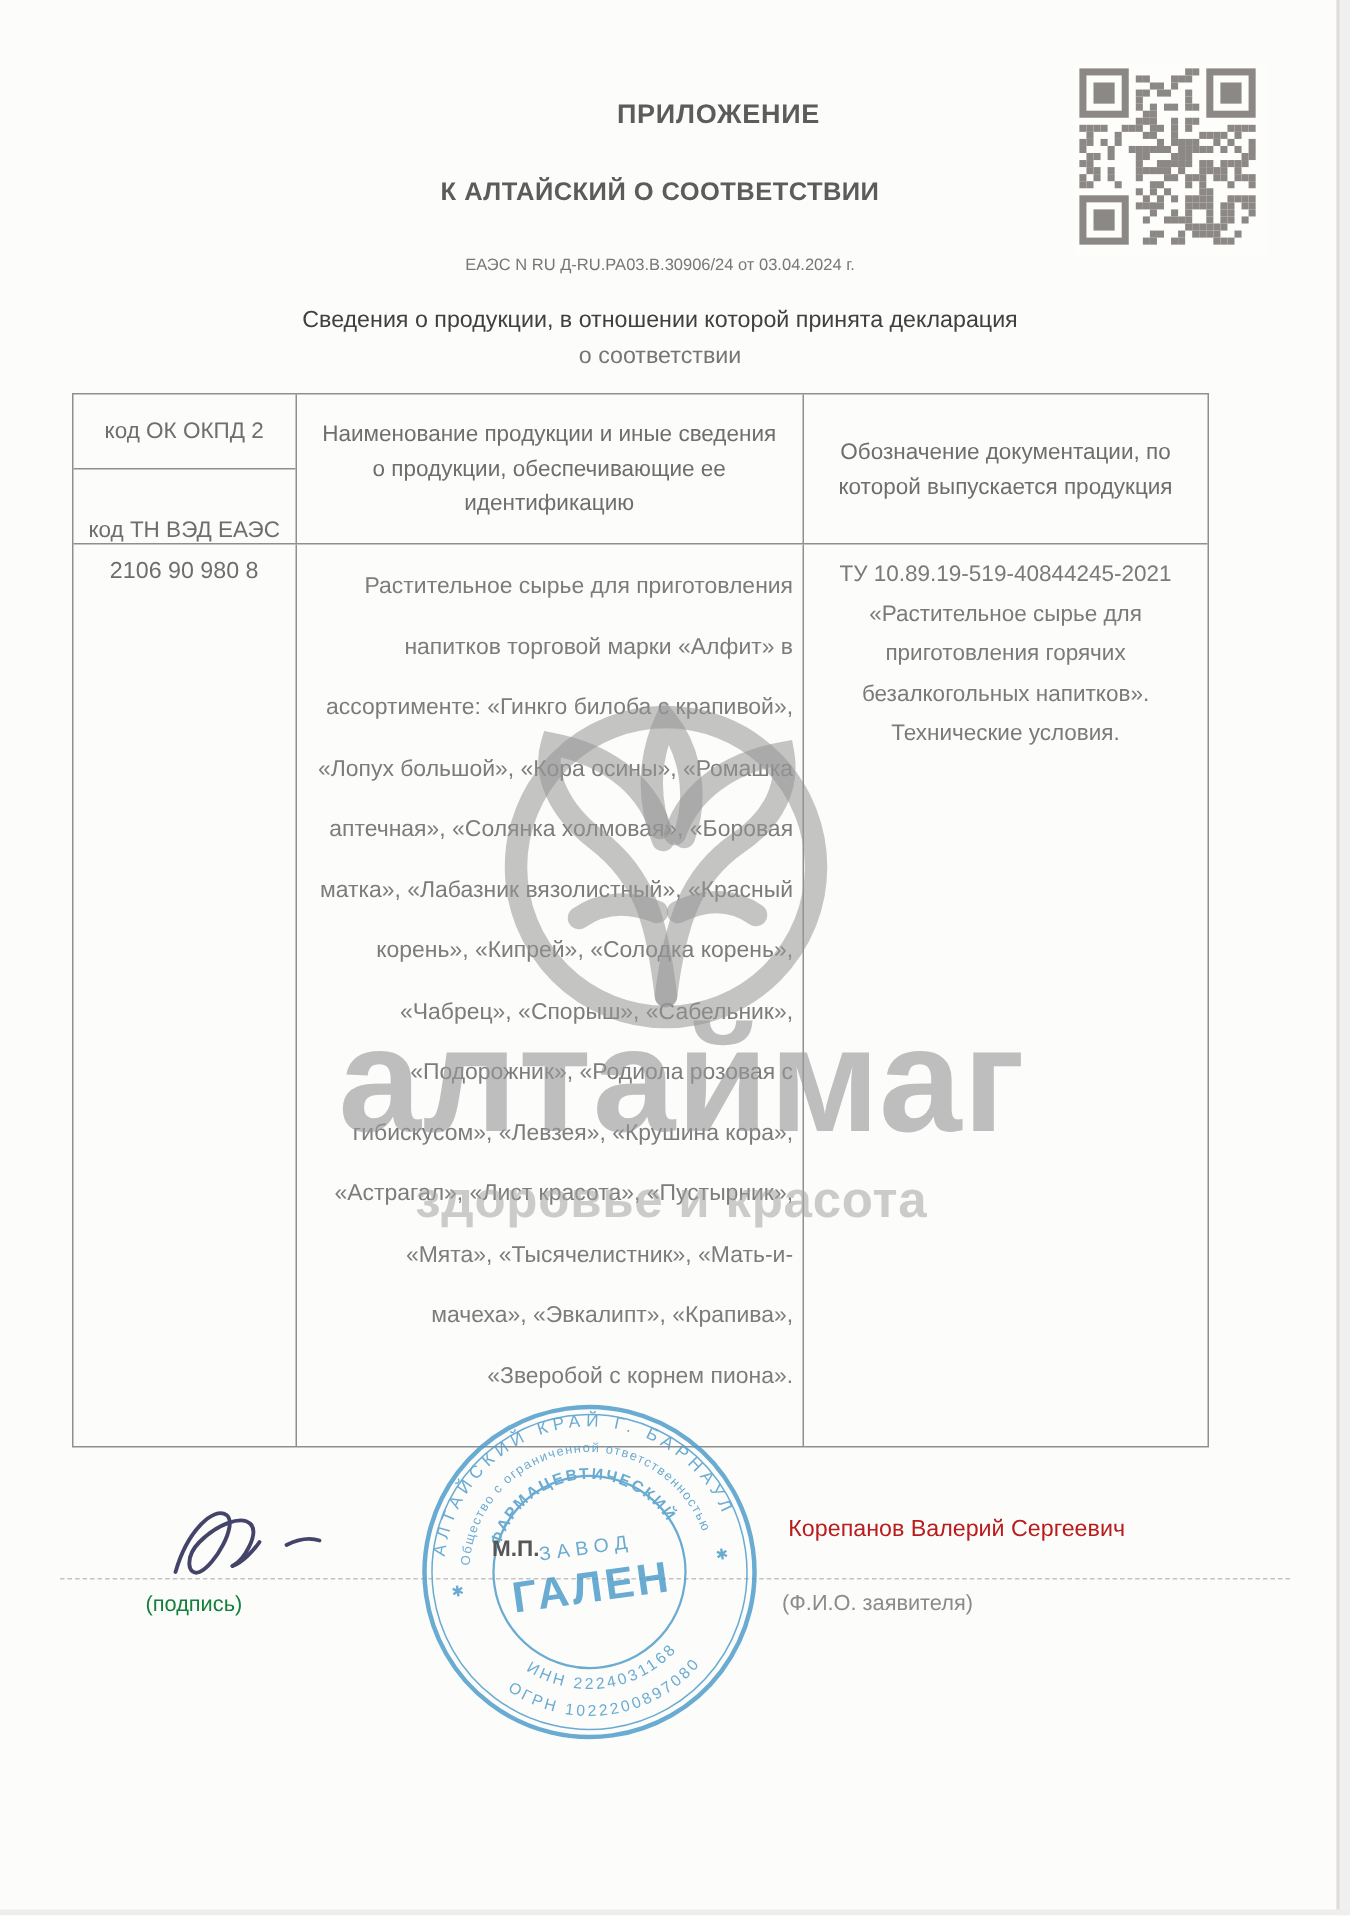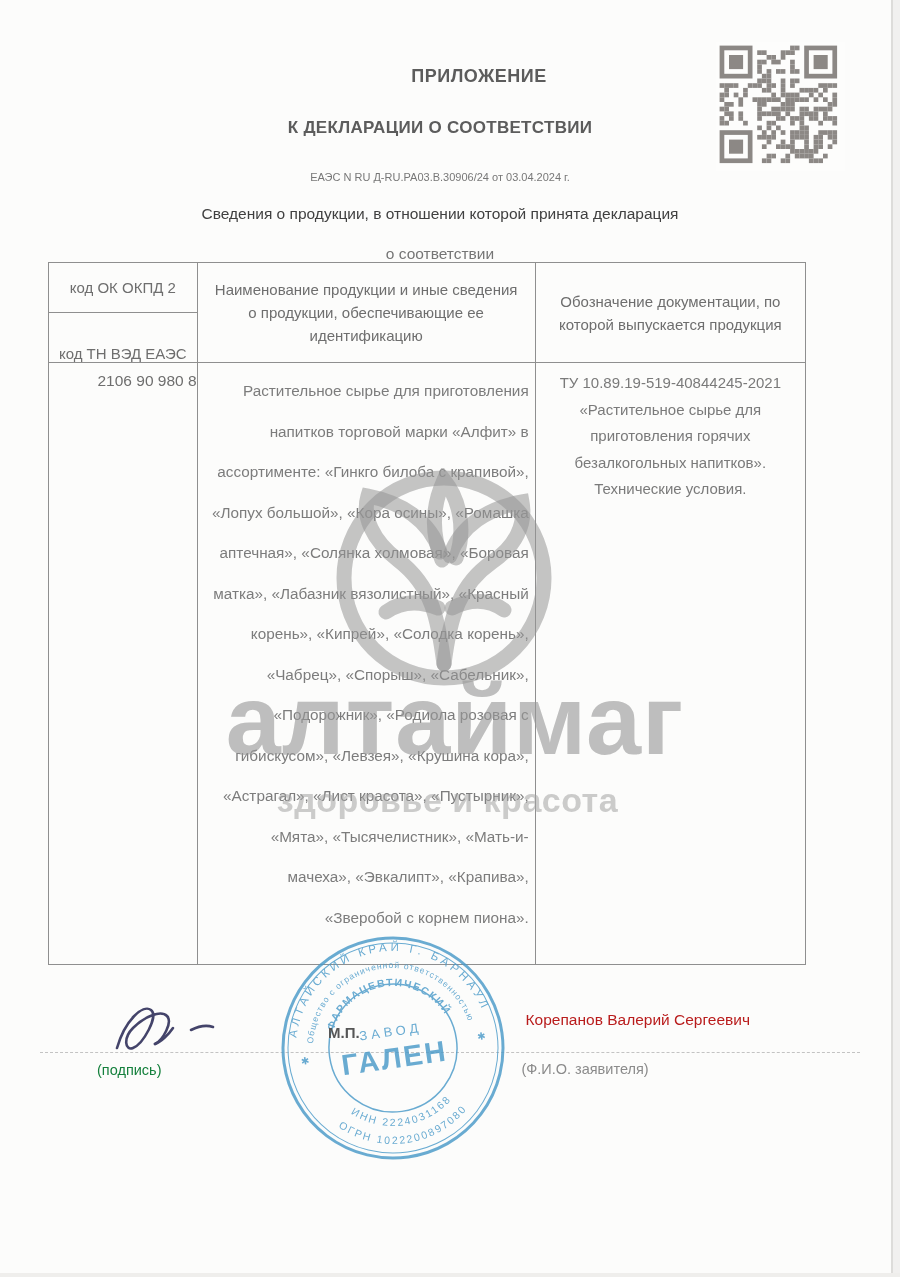--- a/index.html
+++ b/index.html
@@ -13,41 +13,41 @@
   .edge-right{position:absolute;top:0;right:0;width:7px;height:100%;
     background:#f1f0ef;border-left:2px solid #dddcda;}
   .edge-bottom{position:absolute;left:0;bottom:0;width:100%;height:4px;background:#efeeec;}
 
   
   .hdr{position:absolute;left:0;width:880px;text-align:center;}
   .t1{top:66px;font-size:18px;font-weight:bold;color:#5c5c5c;letter-spacing:.5px;margin-left:39px;}
   .t2{top:118px;font-size:17px;font-weight:bold;color:#5c5c5c;letter-spacing:.3px;}
   .decl{top:171px;font-size:11px;color:#777;}
   .sub1{top:205px;font-size:15.5px;color:#404040;}
-  .sub2{top:229px;font-size:15.5px;color:#757575;margin-top:16px;}
+  .sub2{top:229px;font-size:15.5px;color:#757575;}
 
   
   .qr{position:absolute;left:716px;top:42px;width:129px;height:129px;background:#fdfdfc;}
 
   
   .tbl{position:absolute;left:48px;top:262px;width:758px;height:703px;
     border:1px solid #8f8f8f;box-sizing:border-box;display:flex;flex-direction:column;}
   .trow{display:flex;box-sizing:border-box;}
   .thead{height:100px;border-bottom:1px solid #8f8f8f;}
   .tbody{flex:1;}
   .c1{width:149px;border-right:1px solid #8f8f8f;box-sizing:border-box;}
   .c2{width:339px;border-right:1px solid #8f8f8f;box-sizing:border-box;}
   .c3{width:270px;box-sizing:border-box;}
   .hc1{display:flex;flex-direction:column;gap:32px;}
   .hc1 .top{height:57px;border-bottom:1px solid #8f8f8f;display:flex;align-items:center;justify-content:center;
     font-size:15px;color:#6e6e6e;}
   .hc1 .bot{flex:1;display:flex;align-items:center;justify-content:center;font-size:15px;color:#6e6e6e;}
   .hc2,.hc3{display:flex;align-items:center;justify-content:center;text-align:center;
     font-size:15px;line-height:23px;color:#6e6e6e;padding:4px 14px;}
-  .code-cell{padding-top:9px;text-align:right;font-size:15.5px;color:#6e6e6e;}
+  .code-cell{padding-top:9px;text-align:center;font-size:15.5px;color:#6e6e6e;}
   .desc-cell{padding:8px 6px 0 14px;font-size:15.3px;color:#7c7c7c;text-align:right;}
   .desc-cell .ln{line-height:40.5px;white-space:nowrap;}
   .doc-cell{padding:7px 8px 0 8px;text-align:center;font-size:15px;line-height:26.5px;color:#7a7a7a;}
 
   
   .wm{position:absolute;left:0;top:0;width:100%;height:100%;pointer-events:none;}
   .wm-logo{position:absolute;left:334px;top:468px;}
   .wm-brand{position:absolute;left:0;top:663px;width:910px;text-align:center;
     font-size:99px;font-weight:bold;letter-spacing:1px;color:rgba(151,151,151,.62);}
   .wm-tag{position:absolute;left:0;top:781px;width:895px;text-align:center;
@@ -61,21 +61,21 @@
   .fio-caption{position:absolute;left:420px;top:1061px;width:330px;text-align:center;font-size:14.5px;color:#8b8b8b;}
   .sig{position:absolute;left:103px;top:1000px;z-index:5;}
   .stamp{position:absolute;left:278px;top:934px;z-index:4;opacity:.82;}
 </style>
 </head>
 <body>
 
 <div class="sheet">
 
   <div class="hdr t1">ПРИЛОЖЕНИЕ</div>
-  <div class="hdr t2">К ДЕКЛАРАЦИИ О СООТВЕТСТВИИ</div>
+  <div class="hdr t2">К АЛТАЙСКИЙ О СООТВЕТСТВИИ</div>
   <div class="hdr decl">ЕАЭС N RU Д-RU.РА03.В.30906/24 от 03.04.2024 г.</div>
   <div class="hdr sub1">Сведения о продукции, в отношении которой принята декларация</div>
   <div class="hdr sub2">о соответствии</div>
 
   <div class="qr">
     <svg id="qr-svg" width="129" height="129" viewBox="0 0 129 129">
         <rect x="74.1" y="3.6" width="4.7" height="4.7" fill="#8c8885"></rect>
         <rect x="78.8" y="3.6" width="4.7" height="4.7" fill="#8c8885"></rect>
         <rect x="41.2" y="8.3" width="4.7" height="4.7" fill="#8c8885"></rect>
         <rect x="45.9" y="8.3" width="4.7" height="4.7" fill="#8c8885"></rect>

